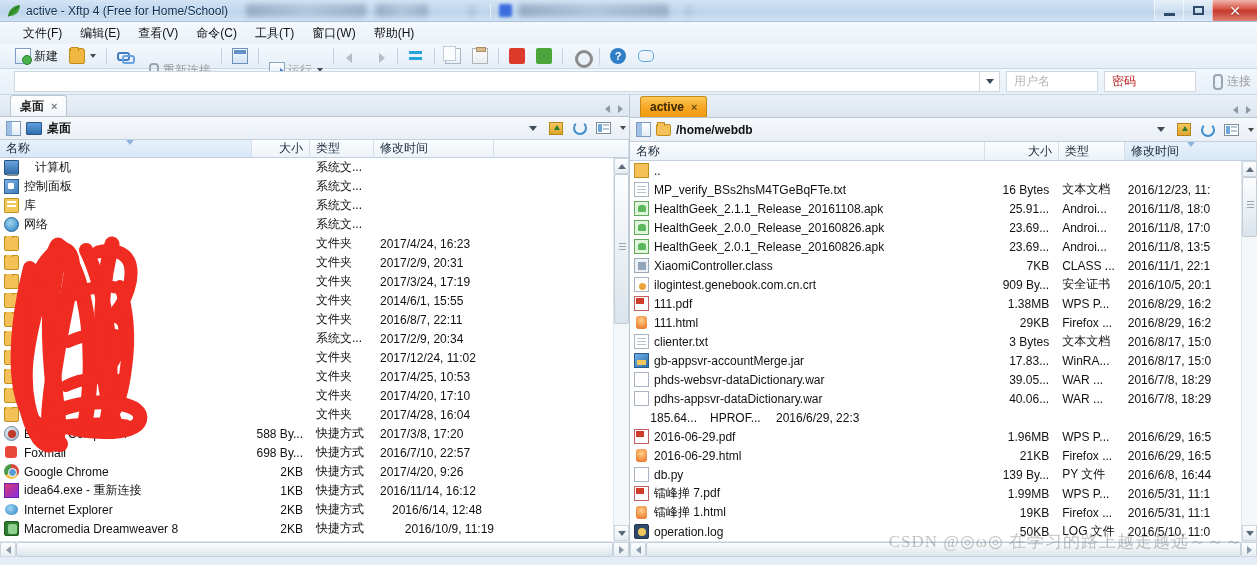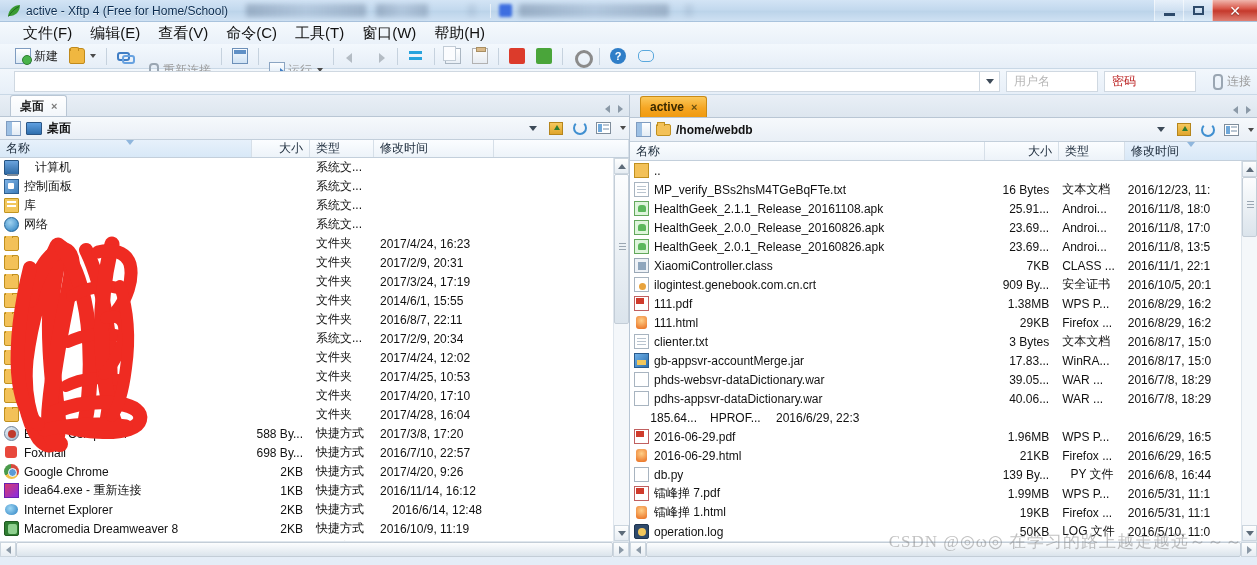--- a/index.html
+++ b/index.html
@@ -59,21 +59,21 @@
   .glyph-close { color:#fff; font-size:14px; font-weight:bold; line-height:1;
                  text-shadow:0 1px 1px rgba(0,0,0,.4); }
 
   
   .menubar {
     height: 22px; display: flex; align-items: center;
     padding-left: 14px;
     background: linear-gradient(180deg,#f5f9fd 0%,#eaf1f9 100%);
   }
   .menu-item {
-    padding: 2px 9px; font-size: 15px; color: #111; white-space: nowrap;
+    padding: 2px 9px; font-size: 12px; color: #111; white-space: nowrap;
   }
 
   
   .toolbar {
     height: 25px; display: flex; align-items: center;
     padding-left: 10px; gap: 1px;
     background: linear-gradient(180deg,#f3f8fd 0%,#e6eef7 100%);
     border-bottom: 1px solid #c9d8e6;
   }
   .tb-btn {
@@ -582,21 +582,21 @@
               <div class="cell-type" style="width: 64px;">系统文...</div>
               <div class="cell-date" style="width: 120px;">2017/2/9, 20:34</div>
             </div>
             <div class="row">
               <div class="cell-name" style="width: 252px;">
                 <span class="fi fi-folder"></span>
                 <span></span>
               </div>
               <div class="cell-size" style="width: 58px;"></div>
               <div class="cell-type" style="width: 64px;">文件夹</div>
-              <div class="cell-date" style="width: 120px;">2017/4/24, 12:02</div>
+              <div class="cell-date" style="width: 120px;">2017/12/24, 11:02</div>
             </div>
             <div class="row">
               <div class="cell-name" style="width: 252px;">
                 <span class="fi fi-folder"></span>
                 <span></span>
               </div>
               <div class="cell-size" style="width: 58px;"></div>
               <div class="cell-type" style="width: 64px;">文件夹</div>
               <div class="cell-date" style="width: 120px;">2017/4/25, 10:53</div>
             </div>
@@ -663,21 +663,21 @@
               <div class="cell-type" style="width: 64px;">快捷方式</div>
               <div class="cell-date" style="width: 120px; text-align: center;">2016/6/14, 12:48</div>
             </div>
             <div class="row">
               <div class="cell-name" style="width: 252px;">
                 <span class="fi fi-dw"></span>
                 <span>Macromedia Dreamweaver 8</span>
               </div>
               <div class="cell-size" style="width: 58px;">2KB</div>
               <div class="cell-type" style="width: 64px;">快捷方式</div>
-              <div class="cell-date" style="width: 120px;">2016/10/9, 11:19</div>
+              <div class="cell-date" style="width: 120px; text-align: right;">2016/10/9, 11:19</div>
             </div>
             <div class="row">
               <div class="cell-name" style="width: 252px;">
                 <span class="fi fi-ff"></span>
                 <span>Mozilla Firefox</span>
               </div>
               <div class="cell-size" style="width: 58px;">1KB</div>
               <div class="cell-type" style="width: 64px;">快捷方式</div>
               <div class="cell-date" style="width: 120px;">2015/7/20, 10:10</div>
             </div>
@@ -897,21 +897,21 @@
               <div class="cell-size" style="width: 74px;">21KB</div>
               <div class="cell-type" style="width: 66px;">Firefox ...</div>
               <div class="cell-date" style="width: 120px;">2016/6/29, 16:5</div>
             </div>
             <div class="row">
               <div class="cell-name" style="width: 355px;">
                 <span class="fi fi-py"></span>
                 <span>db.py</span>
               </div>
               <div class="cell-size" style="width: 74px;">139 By...</div>
-              <div class="cell-type" style="width: 66px; text-align: center;">PY 文件</div>
+              <div class="cell-type" style="width: 66px;">PY 文件</div>
               <div class="cell-date" style="width: 120px;">2016/6/8, 16:44</div>
             </div>
             <div class="row">
               <div class="cell-name" style="width: 355px;">
                 <span class="fi fi-pdf"></span>
                 <span>镭峰掸 7.pdf</span>
               </div>
               <div class="cell-size" style="width: 74px;">1.99MB</div>
               <div class="cell-type" style="width: 66px;">WPS P...</div>
               <div class="cell-date" style="width: 120px;">2016/5/31, 11:1</div>

